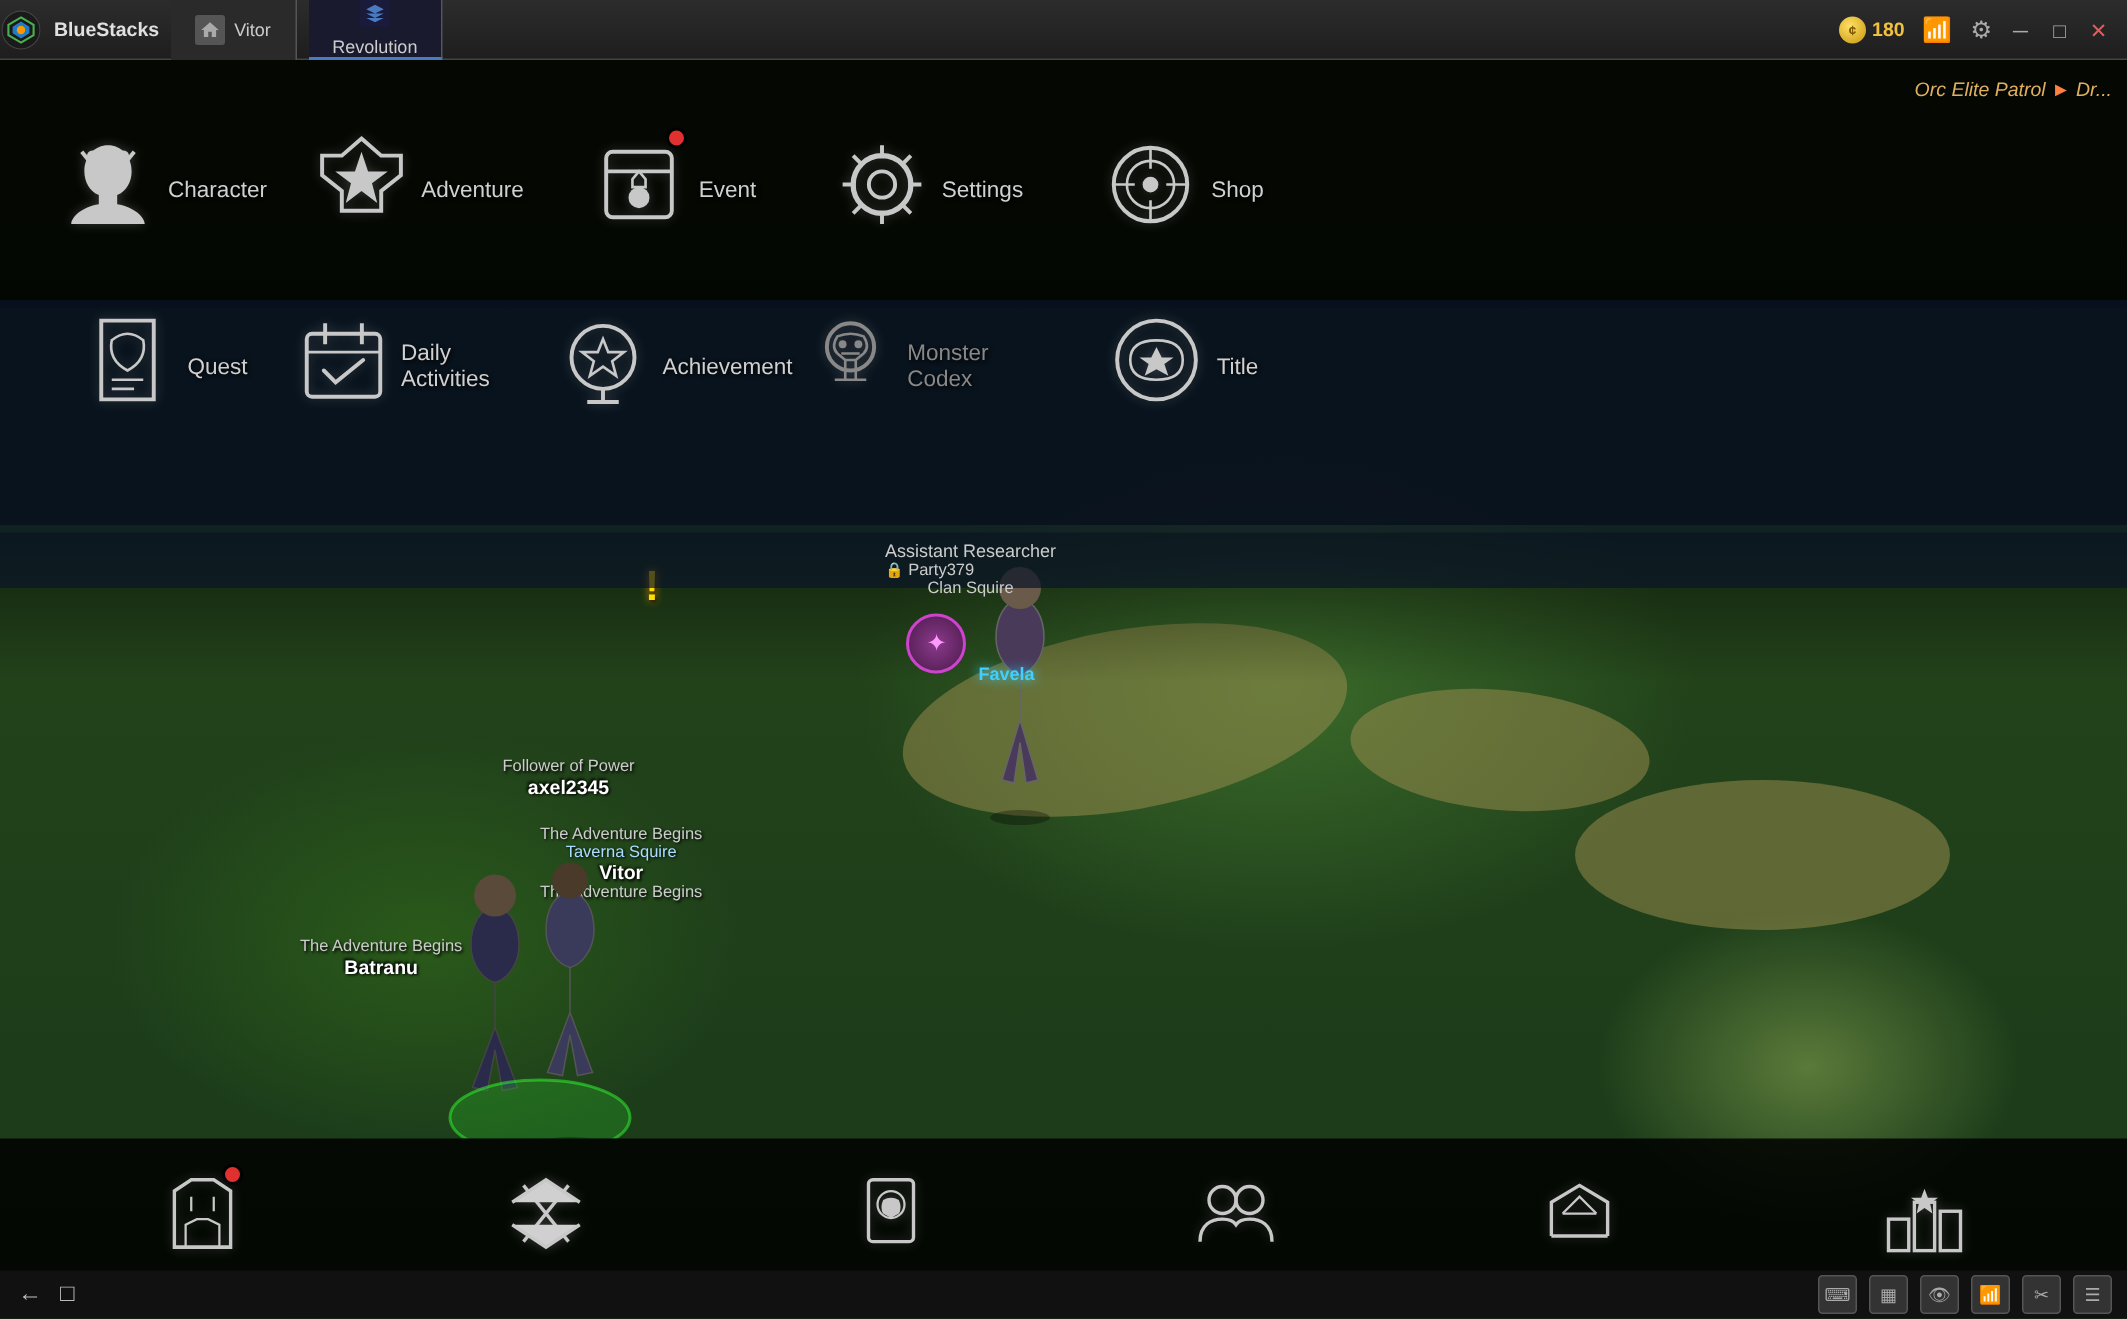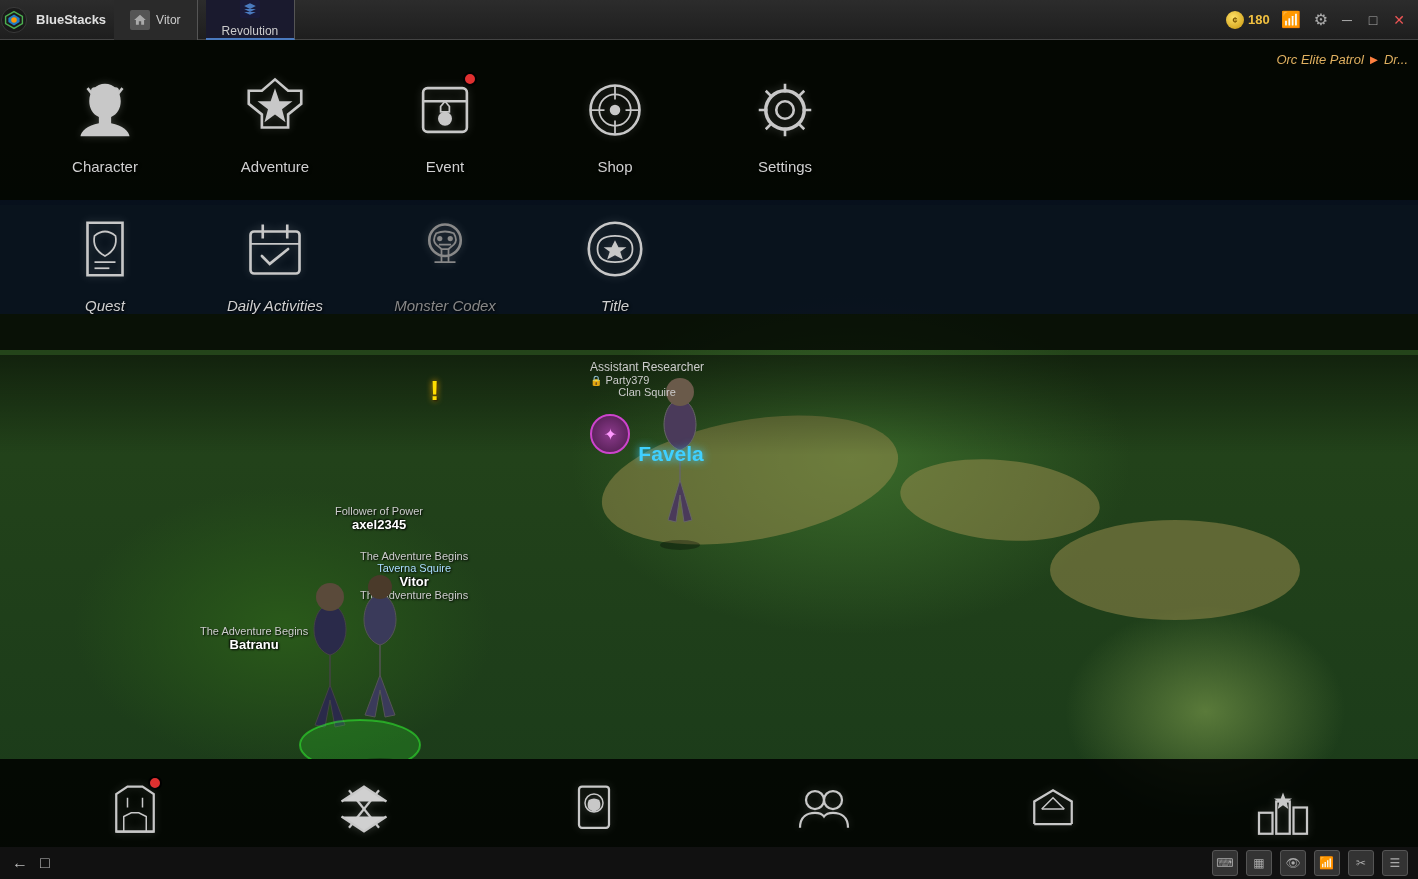--- a/index.html
+++ b/index.html
@@ -157,33 +157,32 @@
       padding: 0 20px;
       z-index: 20;
       background: rgba(0,0,0,0.6);
     }
     
     #top-menu-row2 {
       position: absolute;
       top: 160px;
       left: 0;
       width: 100%;
-      height: 114px;
-      display: flex;
-      align-items: flex-end;
+      height: 192px;
+      display: flex;
+      align-items: flex-start;
       justify-content: flex-start;
       padding: 0 20px;
       z-index: 20;
       background: rgba(10,20,40,0.7);
-      font-style: italic;
     }
 
     .menu-item {
       display: flex;
-      flex-direction: column;
+      flex-direction: row;
       align-items: center;
       justify-content: center;
       width: 170px;
       cursor: pointer;
       position: relative;
     }
     .menu-item-icon {
       width: 80px;
       height: 80px;
       display: flex;
@@ -288,21 +287,21 @@
       display: flex;
       align-items: center;
       gap: 3px;
     }
     #npc-info .npc-clan {
       color: #ccc;
       font-size: 11px;
     }
     #npc-info .npc-name {
       color: #40d0ff;
-      font-size: 21px;
+      font-size: 12px;
       font-weight: bold;
       text-shadow: 0 0 8px #40d0ff;
       margin-top: 40px;
     }
     .npc-emblem {
       width: 40px;
       height: 40px;
       background: radial-gradient(circle, #8b3a8b, #4a1a4a);
       border-radius: 50%;
       border: 2px solid #cc44cc;
@@ -520,38 +519,38 @@
             <rect x="36" y="48" width="8" height="8" fill="#c8c8c8"></rect>
             <path d="M35 42 L45 42 L45 36 L40 30 L35 36 Z" fill="none" stroke="#c8c8c8" stroke-width="2"></path>
           </svg>
       </div>
       <span class="menu-item-label">Event</span>
     </div>
 
     <div class="menu-item">
       <div class="menu-item-icon">
         <svg viewBox="0 0 80 80">
+            <circle cx="40" cy="40" r="10" fill="none" stroke="#c8c8c8" stroke-width="3"></circle>
+            <path d="M40 10 L40 20 M40 60 L40 70 M10 40 L20 40 M60 40 L70 40 M18 18 L25 25 M55 55 L62 62 M62 18 L55 25 M25 55 L18 62" stroke="#c8c8c8" stroke-width="3"></path>
+            <circle cx="40" cy="40" r="22" fill="none" stroke="#c8c8c8" stroke-width="4"></circle>
+          </svg>
+      </div>
+      <span class="menu-item-label">Settings</span>
+    </div>
+
+    <div class="menu-item">
+      <div class="menu-item-icon">
+        <svg viewBox="0 0 80 80">
             <circle cx="40" cy="40" r="28" fill="none" stroke="#c8c8c8" stroke-width="3"></circle>
             <circle cx="40" cy="40" r="18" fill="none" stroke="#c8c8c8" stroke-width="2"></circle>
             <path d="M40 12 L40 28 M40 52 L40 68 M12 40 L28 40 M52 40 L68 40" stroke="#c8c8c8" stroke-width="2"></path>
             <circle cx="40" cy="40" r="6" fill="#c8c8c8"></circle>
           </svg>
       </div>
       <span class="menu-item-label">Shop</span>
-    </div>
-
-    <div class="menu-item">
-      <div class="menu-item-icon">
-        <svg viewBox="0 0 80 80">
-            <circle cx="40" cy="40" r="10" fill="none" stroke="#c8c8c8" stroke-width="3"></circle>
-            <path d="M40 10 L40 20 M40 60 L40 70 M10 40 L20 40 M60 40 L70 40 M18 18 L25 25 M55 55 L62 62 M62 18 L55 25 M25 55 L18 62" stroke="#c8c8c8" stroke-width="3"></path>
-            <circle cx="40" cy="40" r="22" fill="none" stroke="#c8c8c8" stroke-width="4"></circle>
-          </svg>
-      </div>
-      <span class="menu-item-label">Settings</span>
     </div>
   </div>
 
   <div id="top-menu-row2">
 
     <div class="menu-item">
       <div class="menu-item-icon">
         <svg viewBox="0 0 80 80">
             <path d="M20 10 L60 10 L60 70 L20 70 Z" fill="none" stroke="#c8c8c8" stroke-width="3"></path>
             <path d="M28 25 Q40 15 52 25 Q55 40 40 48 Q25 40 28 25 Z" fill="none" stroke="#c8c8c8" stroke-width="2"></path>
@@ -568,20 +567,31 @@
             <rect x="12" y="20" width="56" height="48" rx="4" fill="none" stroke="#c8c8c8" stroke-width="3"></rect>
             <line x1="12" y1="34" x2="68" y2="34" stroke="#c8c8c8" stroke-width="2"></line>
             <line x1="26" y1="12" x2="26" y2="28" stroke="#c8c8c8" stroke-width="3"></line>
             <line x1="54" y1="12" x2="54" y2="28" stroke="#c8c8c8" stroke-width="3"></line>
             <polyline points="25,48 34,57 55,40" stroke="#c8c8c8" stroke-width="3" fill="none" stroke-linecap="round"></polyline>
           </svg>
       </div>
       <span class="menu-item-label">Daily Activities</span>
     </div>
 
+    <div class="menu-item">
+      <div class="menu-item-icon">
+        <svg viewBox="0 0 80 80">
+            <circle cx="40" cy="38" r="24" fill="none" stroke="#c8c8c8" stroke-width="3"></circle>
+            <polygon points="40,24 44,34 56,34 47,41 50,52 40,45 30,52 33,41 24,34 36,34" fill="none" stroke="#c8c8c8" stroke-width="2"></polygon>
+            <line x1="40" y1="62" x2="40" y2="72" stroke="#c8c8c8" stroke-width="3"></line>
+            <line x1="28" y1="72" x2="52" y2="72" stroke="#c8c8c8" stroke-width="3"></line>
+          </svg>
+      </div>
+      <span class="menu-item-label">Achievement</span>
+    </div>
 
     <div class="menu-item dimmed">
       <div class="menu-item-icon">
         <svg viewBox="0 0 80 80" fill="#888">
             <circle cx="40" cy="30" r="18" fill="none" stroke="#888" stroke-width="3"></circle>
             <path d="M30 22 Q40 18 50 22 Q55 30 50 35 L44 40 L36 40 L30 35 Q25 30 30 22 Z" fill="none" stroke="#888" stroke-width="2"></path>
             <circle cx="34" cy="28" r="3" fill="#888"></circle>
             <circle cx="46" cy="28" r="3" fill="#888"></circle>
             <line x1="33" y1="35" x2="47" y2="35" stroke="#888" stroke-width="2"></line>
             <path d="M36 40 L36 55 M44 40 L44 55" stroke="#888" stroke-width="2"></path>

